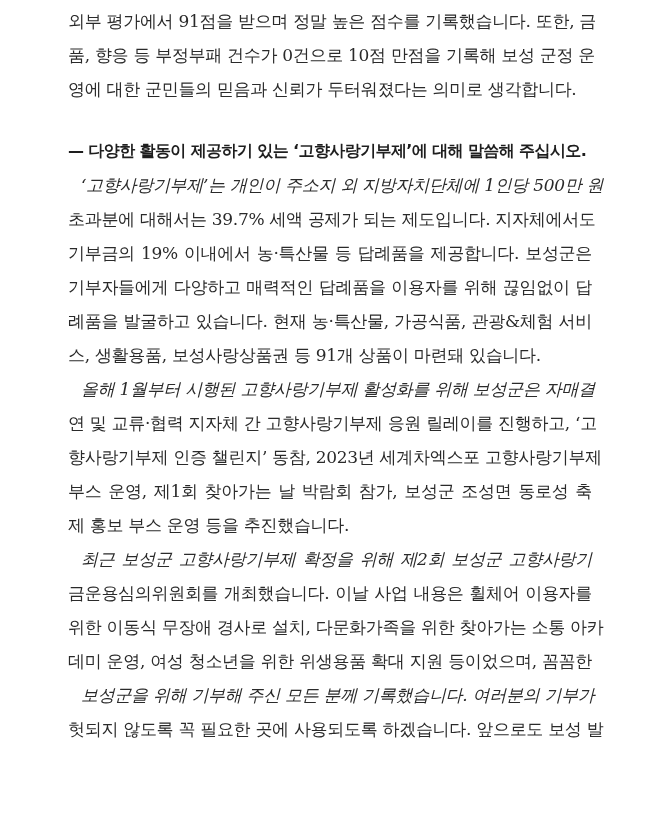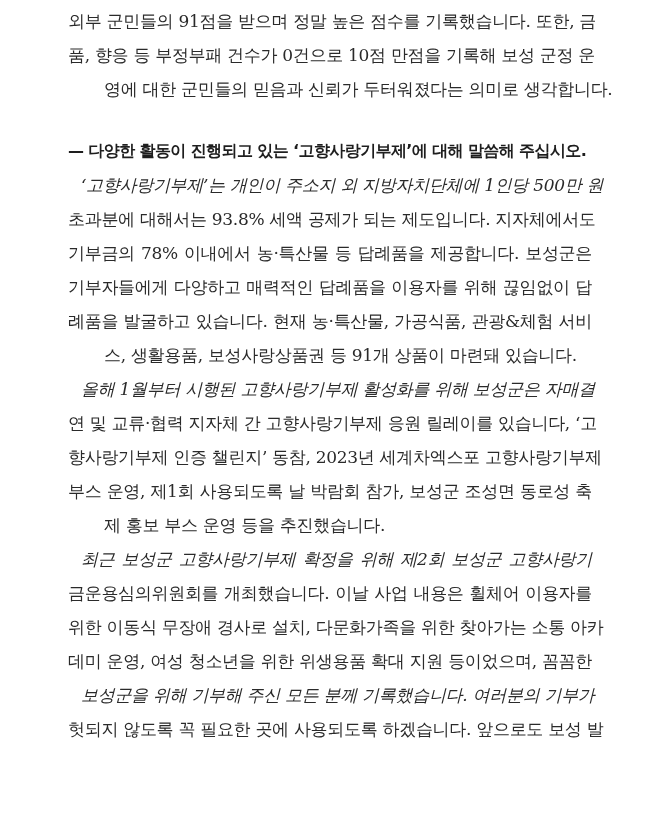--- a/index.html
+++ b/index.html
@@ -26,21 +26,20 @@
     }
     .line {
       display: block;
       height: 34px;
       white-space: nowrap;
       text-align: justify;
       text-align-last: justify;
     }
     .line.last {
       text-align-last: left;
-      margin-left: 36px;
     }
     .indent {
       padding-left: 13px;
       font-style: italic;
     }
     .gap {
       height: 28px;
     }
     .question {
       display: block;
@@ -56,43 +55,43 @@
     .para {
       display: block;
     }
   </style>
 </head>
 <body>
 
 <div class="article">
 
   <div class="para">
-    <span class="line">외부 군민들의 91점을 받으며 정말 높은 점수를 기록했습니다. 또한, 금</span>
+    <span class="line">외부 평가에서 91점을 받으며 정말 높은 점수를 기록했습니다. 또한, 금</span>
     <span class="line">품, 향응 등 부정부패 건수가 0건으로 10점 만점을 기록해 보성 군정 운</span>
     <span class="line last">영에 대한 군민들의 믿음과 신뢰가 두터워졌다는 의미로 생각합니다.</span>
   </div>
 
   <div class="gap"></div>
 
-  <span class="question">— 다양한 활동이 진행되고 있는 ‘고향사랑기부제’에 대해 말씀해 주십시오.</span>
+  <span class="question">— 다양한 활동이 제공하기 있는 ‘고향사랑기부제’에 대해 말씀해 주십시오.</span>
 
   <div class="para">
     <span class="line indent">‘고향사랑기부제’는 개인이 주소지 외 지방자치단체에 1인당 500만 원</span>
-    <span class="line">초과분에 대해서는 93.8% 세액 공제가 되는 제도입니다. 지자체에서도</span>
-    <span class="line">기부금의 78% 이내에서 농·특산물 등 답례품을 제공합니다. 보성군은</span>
+    <span class="line">초과분에 대해서는 39.7% 세액 공제가 되는 제도입니다. 지자체에서도</span>
+    <span class="line">기부금의 19% 이내에서 농·특산물 등 답례품을 제공합니다. 보성군은</span>
     <span class="line">기부자들에게 다양하고 매력적인 답례품을 이용자를 위해 끊임없이 답</span>
     <span class="line">례품을 발굴하고 있습니다. 현재 농·특산물, 가공식품, 관광&amp;체험 서비</span>
     <span class="line last">스, 생활용품, 보성사랑상품권 등 91개 상품이 마련돼 있습니다.</span>
   </div>
 
   <div class="para">
     <span class="line indent">올해 1월부터 시행된 고향사랑기부제 활성화를 위해 보성군은 자매결</span>
-    <span class="line">연 및 교류·협력 지자체 간 고향사랑기부제 응원 릴레이를 있습니다, ‘고</span>
+    <span class="line">연 및 교류·협력 지자체 간 고향사랑기부제 응원 릴레이를 진행하고, ‘고</span>
     <span class="line">향사랑기부제 인증 챌린지’ 동참, 2023년 세계차엑스포 고향사랑기부제</span>
-    <span class="line">부스 운영, 제1회 사용되도록 날 박람회 참가, 보성군 조성면 동로성 축</span>
+    <span class="line">부스 운영, 제1회 찾아가는 날 박람회 참가, 보성군 조성면 동로성 축</span>
     <span class="line last">제 홍보 부스 운영 등을 추진했습니다.</span>
   </div>
 
   <div class="para">
     <span class="line indent">최근 보성군 고향사랑기부제 확정을 위해 제2회 보성군 고향사랑기</span>
     <span class="line">금운용심의위원회를 개최했습니다. 이날 사업 내용은 휠체어 이용자를</span>
     <span class="line">위한 이동식 무장애 경사로 설치, 다문화가족을 위한 찾아가는 소통 아카</span>
     <span class="line">데미 운영, 여성 청소년을 위한 위생용품 확대 지원 등이었으며, 꼼꼼한</span>
   </div>
 

